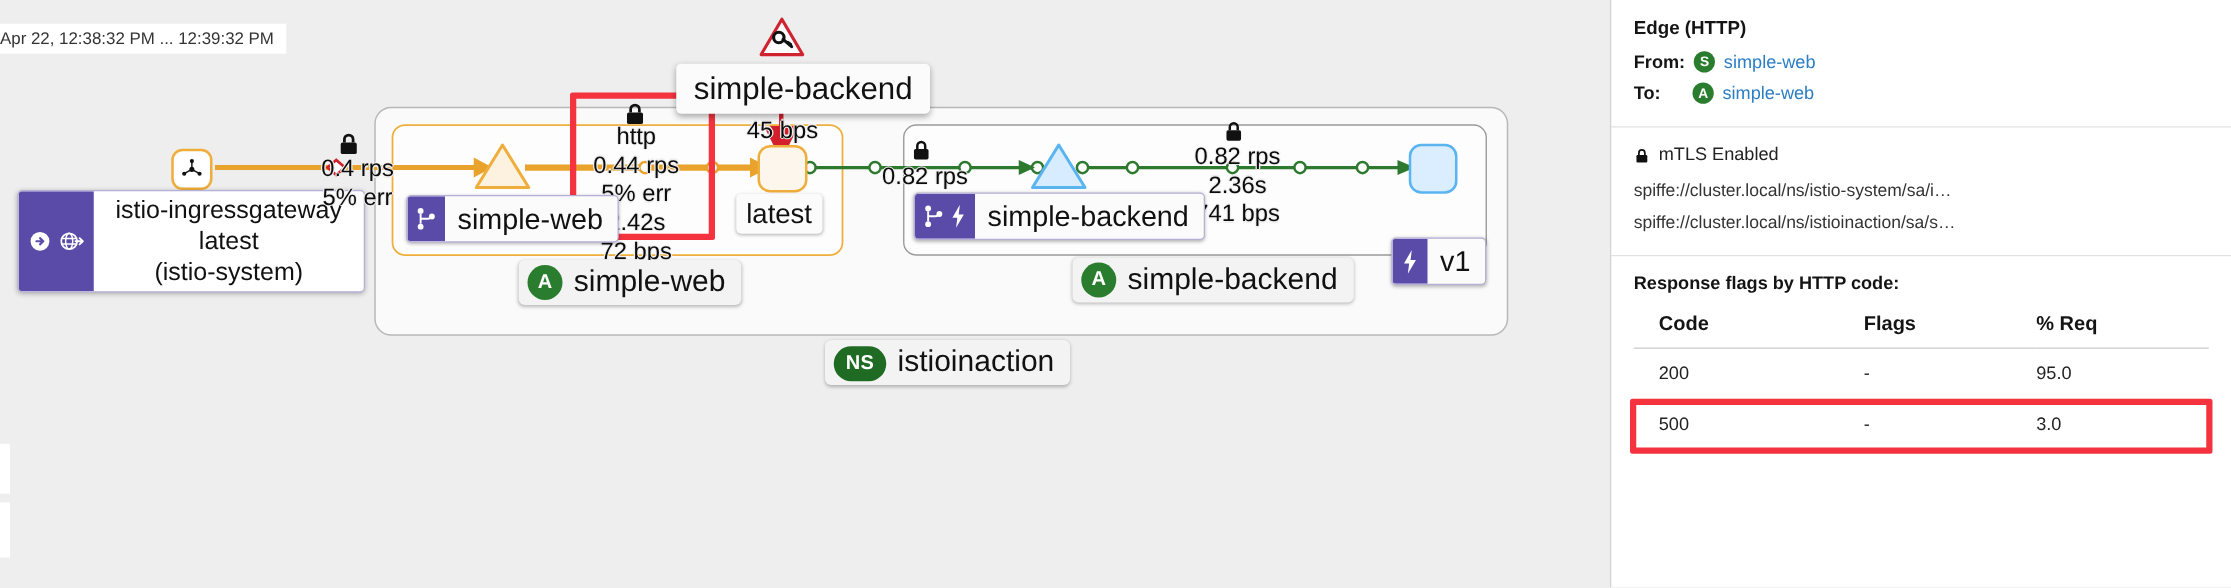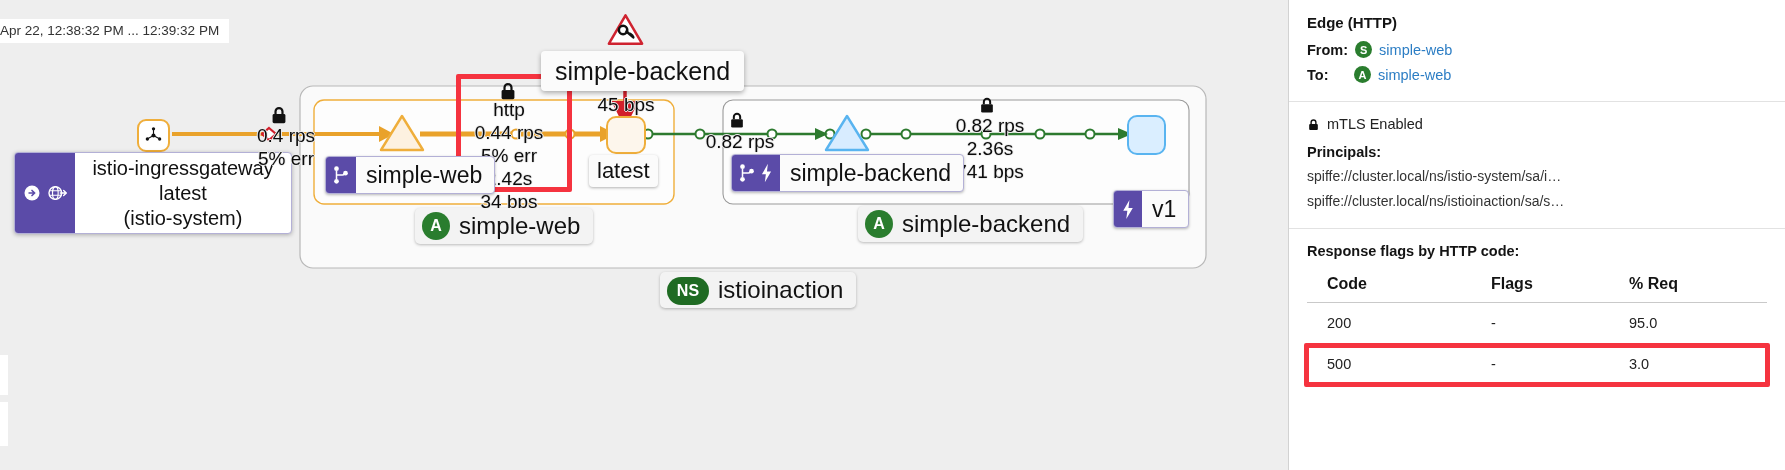--- a/index.html
+++ b/index.html
@@ -278,21 +278,21 @@
 
     <svg class="lock" style="left:497px;top:80px;" width="22" height="22" viewBox="0 0 24 24">
       <rect x="5" y="11" width="14" height="10" rx="1.6" fill="#111"></rect>
       <path d="M8.2 11 V8.2 a3.8 3.8 0 0 1 7.6 0 V11" fill="none" stroke="#111" stroke-width="2.4"></path>
     </svg>
     <div class="elabel" style="left:466px;top:98px;width:86px;">
       <div>http</div>
       <div>0.44 rps</div>
       <div>5% err</div>
       <div>2.42s</div>
-      <div>34 bps</div>
+      <div>72 bps</div>
     </div>
 
     <div class="redbox" style="left:456px;top:74px;width:116px;height:118px;"></div>
 
     <div class="badge-chip" style="left:325px;top:156px;">
       <div class="sq">
         <svg width="18" height="22" viewBox="0 0 20 24">
           <circle cx="5" cy="5" r="2.6" fill="#fff"></circle>
           <circle cx="5" cy="19" r="2.6" fill="#fff"></circle>
           <circle cx="15" cy="10" r="2.6" fill="#fff"></circle>
@@ -372,21 +372,20 @@
     </div>
 
     <div class="psec brd">
       <div class="mtls">
         <svg width="13" height="15" viewBox="0 0 24 24">
           <rect x="4" y="11" width="16" height="11" rx="1.8" fill="#111"></rect>
           <path d="M7.6 11 V8 a4.4 4.4 0 0 1 8.8 0 V11" fill="none" stroke="#111" stroke-width="2.6"></path>
         </svg>
         <span>mTLS Enabled</span>
       </div>
-      <div class="pbold">Principals:</div>
       <div class="spiffe">spiffe://cluster.local/ns/istio-system/sa/istio-in...</div>
       <div class="spiffe">spiffe://cluster.local/ns/istioinaction/sa/simple...</div>
     </div>
 
 
     <div class="tbl-caption">Response flags by HTTP code:</div>
 
     <div style="position:relative;padding:0 18px;">
       <table id="flags">
         <thead>

